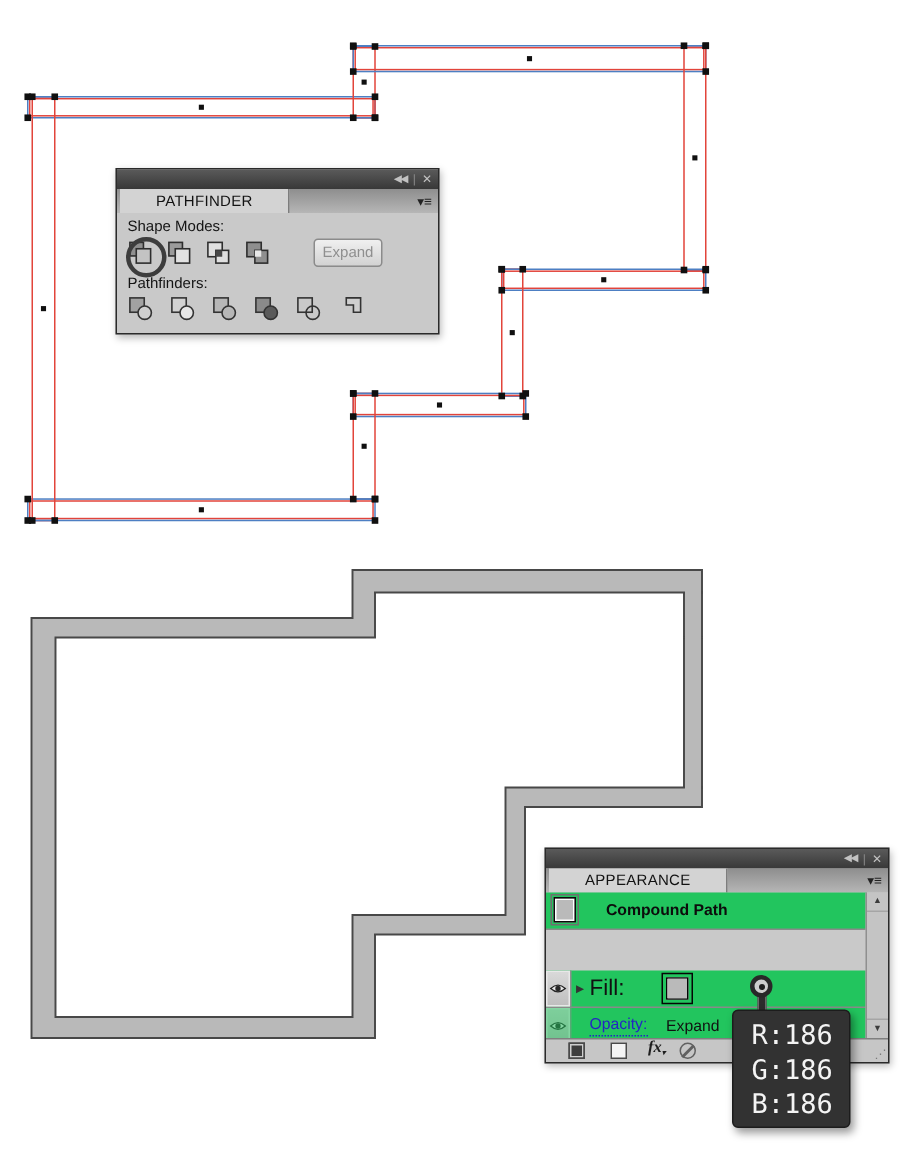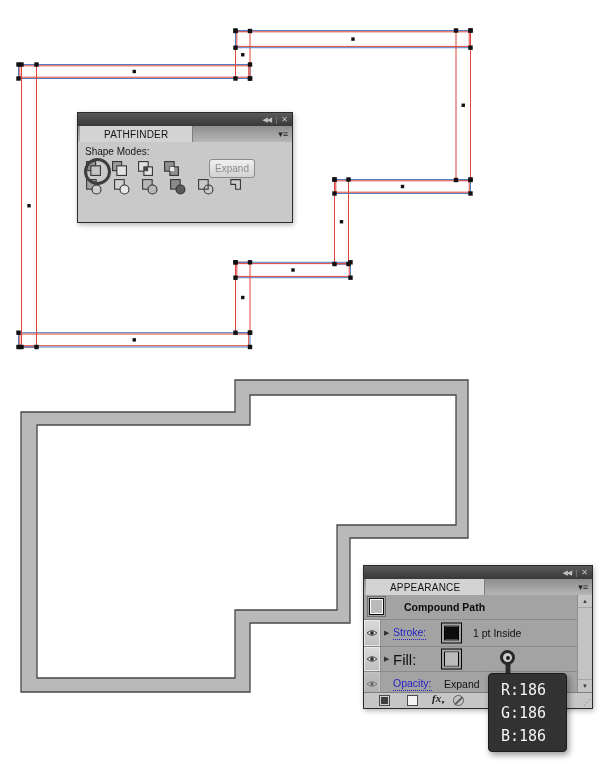--- a/index.html
+++ b/index.html
@@ -30,21 +30,21 @@
   .pf-btn2{width:17px;height:17px;margin-right:11px;position:relative;}
   .expand-btn{margin-left:20px;width:44px;height:17px;border:1px solid #8b8b8b;border-radius:3px;
               background:linear-gradient(#f0f0f0,#d2d2d2);font-size:10px;color:#8f8f8f;
               text-align:center;line-height:17px;}
   .circle-annot{position:absolute;left:6px;top:45px;width:21px;height:21px;border:3px solid #3d3d3d;
                 border-radius:50%;z-index:5;}
 
   
   #appearance{left:363px;top:565px;width:230px;height:144px;}
   .ap-rows{position:absolute;left:0;top:29px;right:0;bottom:16px;}
-  .ap-row{position:absolute;left:0;right:14px;border-bottom:1px solid #8a8a8a;background:#a3a3a3;}
+  .ap-row{position:absolute;left:0;right:14px;border-bottom:1px solid #8a8a8a;background:#22c55e;}
   .ap-row1{top:0;height:24px;}
   .ap-row2{top:25px;height:26px;}
   .ap-row3{top:52px;height:24px;}
   .ap-row4{top:77px;height:23px;text-align:right;}
   .eye-cell{position:absolute;left:0;top:0;bottom:0;width:16px;border-right:1px solid #8f8f8f;
             background:linear-gradient(#dadada,#bebebe);display:flex;align-items:center;justify-content:center;
             box-shadow:inset 0 0 0 1px #e8e8e8;}
   .expander{position:absolute;left:20px;top:50%;transform:translateY(-50%);font-size:7px;color:#333;}
   .ap-link{position:absolute;left:29px;top:50%;transform:translateY(-50%);font-size:10.5px;
            color:#2424c4;border-bottom:1px dotted #2424c4;padding-bottom:1px;}
@@ -80,21 +80,21 @@
   
   .sampler-stem{position:absolute;left:505px;top:662px;width:6px;height:14px;background:#2c2c2c;
                 border-left:1px solid #6a6a6a;border-right:1px solid #6a6a6a;z-index:20;box-sizing:border-box;}
   .sampler-ring{position:absolute;left:500px;top:650px;width:9px;height:9px;border:3px solid #282828;
                 border-radius:50%;background:#cdcdcd;z-index:21;}
   .sampler-ring:after{content:"";position:absolute;left:2.5px;top:2.5px;width:4px;height:4px;
                       background:#1d1d1d;border-radius:50%;}
   #rgb-tooltip{position:absolute;left:488px;top:673px;width:79px;height:79px;background:#323232;
                border:1px solid #1c1c1c;border-radius:4px;box-shadow:2px 3px 6px rgba(0,0,0,.4);
                z-index:30;box-sizing:border-box;padding:5px 0 0 12px;}
-  #rgb-tooltip div{font-family:"DejaVu Sans Mono",monospace;font-size:15px;line-height:23px;color:#f4f4f4;}
+  #rgb-tooltip div{font-family:"DejaVu Sans Mono",monospace;font-size:18px;line-height:23px;color:#f4f4f4;}
 </style>
 </head>
 <body>
 
 <svg id="artwork" width="600" height="770">
     <path fill-rule="evenodd" d="M235,380 L468,380 L468,538 L350,538 L350,623 L250,623 L250,692 L21,692 L21,412 L235,412 Z M37,425 L250,425 L250,395 L456,395 L456,525 L337,525 L337,610 L235,610 L235,678 L37,678 Z" fill="#b9b9b9" stroke="#484848" stroke-width="1.3"></path>
     <rect x="19.8" y="65.8" width="228.9" height="11.4" fill="none" stroke="#e2443b" stroke-width="1"></rect>
     <rect x="18.5" y="64.5" width="231.5" height="14" fill="none" stroke="#4d7fc3" stroke-width="1"></rect>
     <rect x="235.5" y="31" width="14.5" height="47.5" fill="none" stroke="#e2443b" stroke-width="1"></rect>
     <line x1="235.5" y1="31" x2="250" y2="31" stroke="#4d7fc3" stroke-width="1"></line>
@@ -197,20 +197,21 @@
           <rect x="6.5" y="6.5" width="4" height="4" fill="#474747"></rect>
         </svg></span>
       <span class="pf-btn"><svg width="17" height="17" viewBox="0 0 16 16">
           <rect x="1.5" y="1.5" width="9" height="9" fill="#8f8f8f" stroke="#2e2e2e"></rect>
           <rect x="6.5" y="6.5" width="8" height="8" fill="#8f8f8f" stroke="#2e2e2e"></rect>
           <rect x="6.5" y="6.5" width="4" height="4" fill="#e8e8e8"></rect>
         </svg></span>
       <span class="expand-btn">Expand</span>
   </div>
   <div class="circle-annot"></div>
+  <div class="pf-label" style="margin-top:6px;">Pathfinders:</div>
   <div class="pf-row" id="pathfinder-row">
       <span class="pf-btn2"><svg width="17" height="17" viewBox="0 0 16 16">
           <rect x="1.5" y="1.5" width="9" height="9" fill="#a2a2a2" stroke="#333"></rect>
           <circle cx="10.8" cy="10.8" r="4.2" fill="#cfcfcf" stroke="#333"></circle>
         </svg></span>
       <span class="pf-btn2"><svg width="17" height="17" viewBox="0 0 16 16">
           <rect x="1.5" y="1.5" width="9" height="9" fill="#d2d2d2" stroke="#333"></rect>
           <circle cx="10.8" cy="10.8" r="4.2" fill="#e6e6e6" stroke="#333"></circle>
         </svg></span>
       <span class="pf-btn2"><svg width="17" height="17" viewBox="0 0 16 16">
@@ -239,34 +240,20 @@
   </div>
   <div class="tabrow">
     <span class="tab">APPEARANCE</span>
     <span class="menu-icon">▾≡</span>
   </div>
 
   <div class="ap-rows">
     <div class="ap-row ap-row1">
       <span class="thumb"></span>
       <span class="ap-title-text">Compound Path</span>
-    </div>
-    <div class="ap-row ap-row2">
-      <span class="eye-cell">
-          <svg width="12" height="8" viewBox="0 0 13 9">
-            <path d="M1,4.5 Q6.5,-0.5 12,4.5 Q6.5,9.5 1,4.5 Z" fill="#e6e6e6" stroke="#262626" stroke-width="1"></path>
-            <circle cx="6.5" cy="4.5" r="2" fill="#262626"></circle>
-          </svg>
-        </span>
-      <span class="expander">▶</span>
-      <span class="ap-link">Stroke:</span>
-      <span class="swatch">
-          <span class="sw-inner" style="background:#0d0d0d;"></span>
-        </span>
-      <span class="ap-value">1 pt  Inside</span>
     </div>
     <div class="ap-row ap-row3">
       <span class="eye-cell">
           <svg width="12" height="8" viewBox="0 0 13 9">
             <path d="M1,4.5 Q6.5,-0.5 12,4.5 Q6.5,9.5 1,4.5 Z" fill="#e6e6e6" stroke="#262626" stroke-width="1"></path>
             <circle cx="6.5" cy="4.5" r="2" fill="#262626"></circle>
           </svg>
         </span>
       <span class="expander">▶</span>
       <span class="ap-plain">Fill:</span>

